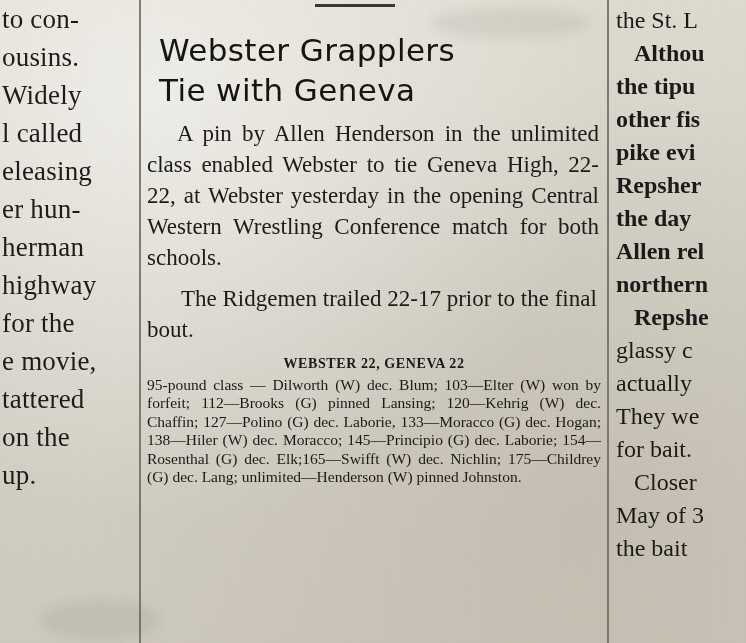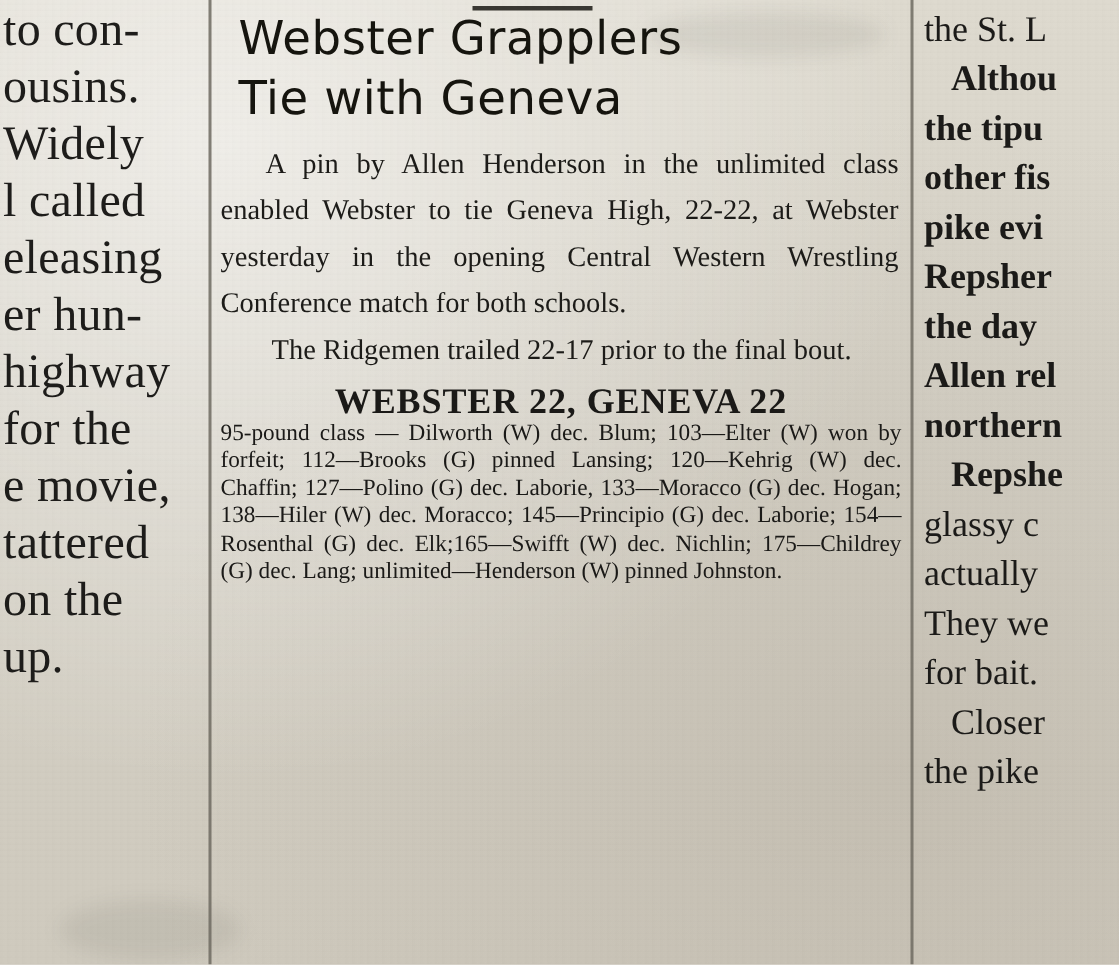--- a/index.html
+++ b/index.html
@@ -62,82 +62,82 @@
 
   
   .col-left {
     position: absolute;
     left: 0;
     top: 0;
     width: 136px;
     height: 612px;
     padding: 0 4px 0 2px;
     box-sizing: border-box;
-    font-size: 32px;
+    font-size: 27px;
     line-height: 38px;
     text-align: left;
     color: #1e1d1b;
   }
   .col-left .ln {
     white-space: nowrap;
     letter-spacing: .2px;
   }
 
   
   .col-center {
     position: absolute;
     left: 145px;
     top: 0;
     width: 458px;
     height: 481px;
     box-sizing: border-box;
-    padding-top: 6px;
+    padding-top: 30px;
   }
   .headline {
     font-size: 31px;
     line-height: 40px;
     letter-spacing: .4px;
     color: #16150f;
     font-family: "DejaVu Sans", sans-serif;
     font-weight: 500;
     padding-left: 14px;
     margin-bottom: 8px;
   }
   .headline .hl2 { display: block; }
 
   .body-par {
-    font-size: 19px;
+    font-size: 23px;
     line-height: 31px;
     text-align: justify;
     text-justify: inter-word;
     color: #1d1c19;
     padding: 0 4px 0 2px;
     text-indent: 30px;
     margin: 0;
   }
   .body-par.second {
-    margin-top: 0;
+    margin-top: 10px;
     text-indent: 34px;
     text-align: left;
   }
 
   
   .boxscore {
     margin-top: 10px;
     padding: 0 2px;
     font-size: 15.5px;
     line-height: 18.5px;
     color: #1b1a18;
     text-align: justify;
     font-family: "Liberation Serif", serif;
   }
   .boxscore .bs-title {
     text-align: center;
     font-weight: bold;
-    font-size: 24px;
+    font-size: 14px;
     letter-spacing: .6px;
     margin-bottom: 2px;
   }
   .boxscore b { font-weight: normal; }
   .bs-body { text-align: justify; }
 
   
   .col-right {
     position: absolute;
     left: 614px;
@@ -178,20 +178,21 @@
   <div class="rule right"></div>
 
   <div class="col-left">
     <div class="ln">to con-</div>
     <div class="ln">ousins.</div>
     <div class="ln"></div>
     <div class="ln">Widely</div>
     <div class="ln">l called</div>
     <div class="ln">eleasing</div>
     <div class="ln">er hun-</div>
+    <div class="ln">herman</div>
     <div class="ln">highway</div>
     <div class="ln"></div>
     <div class="ln">for the</div>
     <div class="ln">e movie,</div>
     <div class="ln">tattered</div>
     <div class="ln">on the</div>
     <div class="ln">up.</div>
   </div>
 
   <div class="col-center">
@@ -222,18 +223,19 @@
     <div class="ln bold">Allen rel</div>
     <div class="ln bold">northern</div>
     <div class="ln"></div>
     <div class="ln" style="text-indent:18px;font-weight:bold;">Repshe</div>
     <div class="ln">glassy  c</div>
     <div class="ln">actually</div>
     <div class="ln">They we</div>
     <div class="ln">for bait.</div>
     <div class="ln"></div>
     <div class="ln" style="text-indent:18px;">Closer</div>
-    <div class="ln">the pike</div>
+    <div class="ln">May of 3</div>
+    <div class="ln">the bait</div>
   </div>
 
 </div>
 
 <div class="grain"></div>
 
 </body></html>

